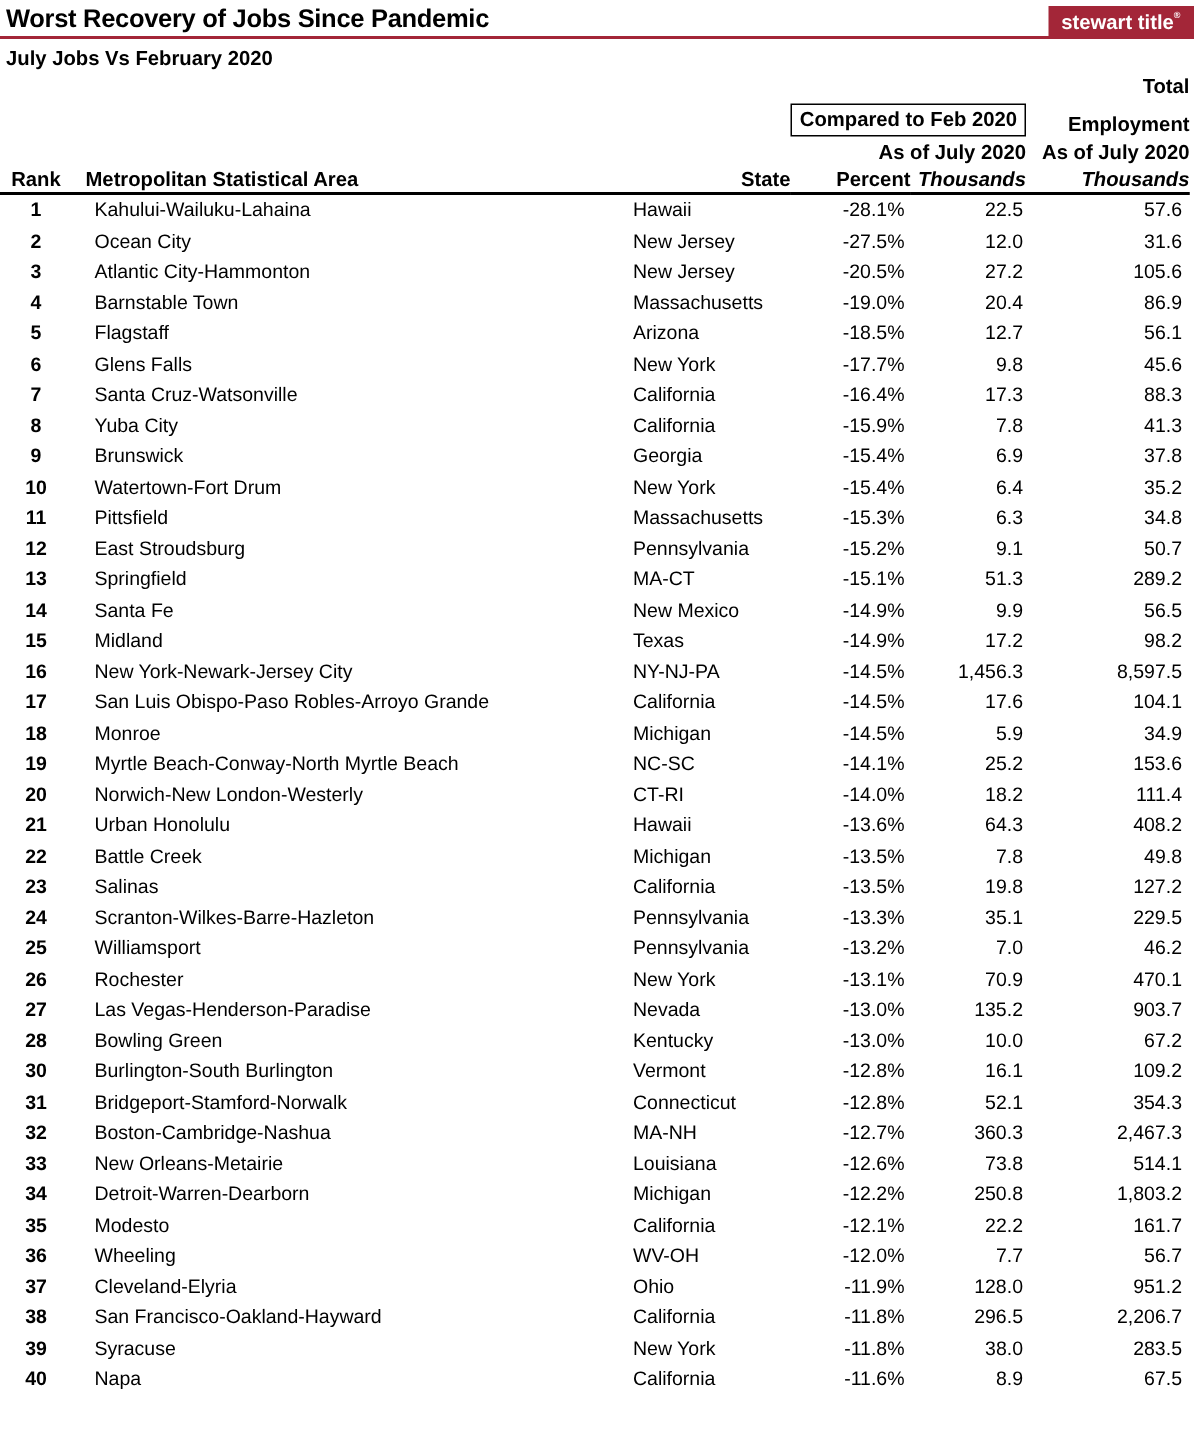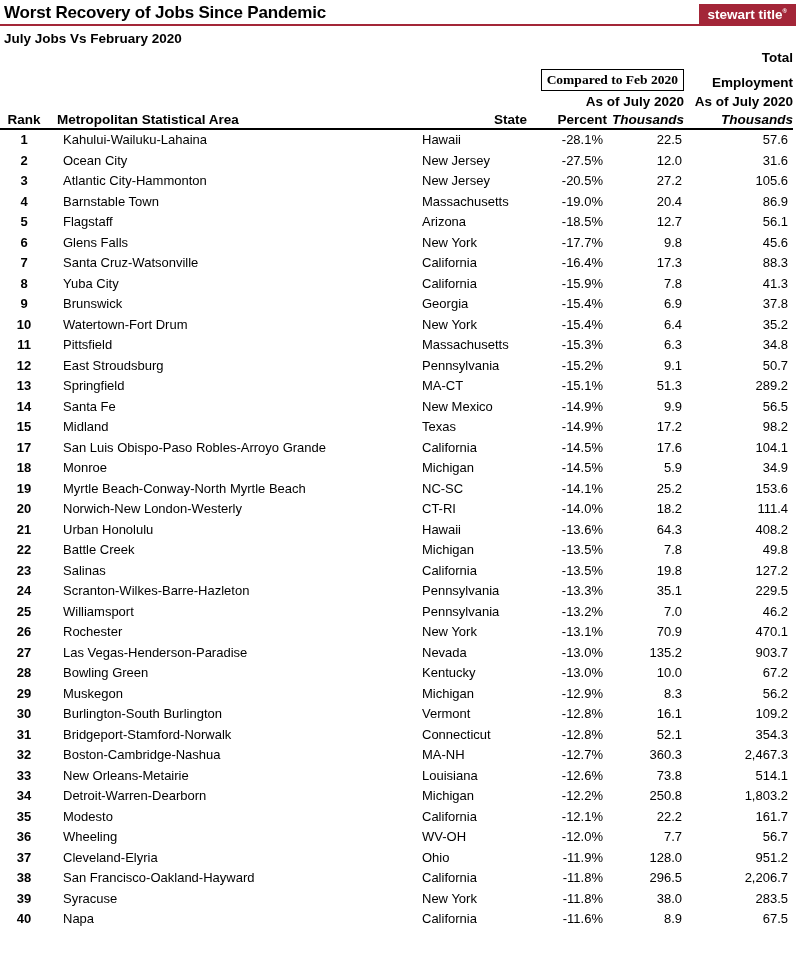--- a/index.html
+++ b/index.html
@@ -76,21 +76,20 @@
   tr.hrow-total td { height: 18px; }
   tr.hrow-compare td { height: 25px; }
   tr.hrow-asof td { height: 19px; }
   tr.hrow-cols td { height: 19px; }
   .center { text-align: right; }
   .boxed-label {
     display: inline-block;
     border: 1.5px solid #000000;
     padding: 1px 5px 2px 5px;
     white-space: nowrap;
-    font-family: Liberation Serif, serif;
   }
   .italic { font-style: italic; }
   tr.hrow-cols { border-bottom: 2.5px solid #000000; margin-left: 36px; }
   .h-msa { text-align: left; padding-left: 9px; }
   .h-rank { text-align: center; }
 
   tbody td {
     font-size: 13px;
     height: 20.5px;
     line-height: 20.5px;
@@ -262,20 +261,28 @@
       </tr>
       <tr>
         <td class="rank">15</td>
         <td class="msa">Midland</td>
         <td class="state">Texas</td>
         <td class="pct">-14.9%</td>
         <td class="num1">17.2</td>
         <td class="num2">98.2</td>
       </tr>
       <tr>
+        <td class="rank">16</td>
+        <td class="msa">New York-Newark-Jersey City</td>
+        <td class="state">NY-NJ-PA</td>
+        <td class="pct">-14.5%</td>
+        <td class="num1">1,456.3</td>
+        <td class="num2">8,597.5</td>
+      </tr>
+      <tr>
         <td class="rank">17</td>
         <td class="msa">San Luis Obispo-Paso Robles-Arroyo Grande</td>
         <td class="state">California</td>
         <td class="pct">-14.5%</td>
         <td class="num1">17.6</td>
         <td class="num2">104.1</td>
       </tr>
       <tr>
         <td class="rank">18</td>
         <td class="msa">Monroe</td>
@@ -358,28 +365,20 @@
       </tr>
       <tr>
         <td class="rank">28</td>
         <td class="msa">Bowling Green</td>
         <td class="state">Kentucky</td>
         <td class="pct">-13.0%</td>
         <td class="num1">10.0</td>
         <td class="num2">67.2</td>
       </tr>
       <tr>
-        <td class="rank">29</td>
-        <td class="msa">Muskegon</td>
-        <td class="state">Michigan</td>
-        <td class="pct">-12.9%</td>
-        <td class="num1">8.3</td>
-        <td class="num2">56.2</td>
-      </tr>
-      <tr>
         <td class="rank">30</td>
         <td class="msa">Burlington-South Burlington</td>
         <td class="state">Vermont</td>
         <td class="pct">-12.8%</td>
         <td class="num1">16.1</td>
         <td class="num2">109.2</td>
       </tr>
       <tr>
         <td class="rank">31</td>
         <td class="msa">Bridgeport-Stamford-Norwalk</td>

